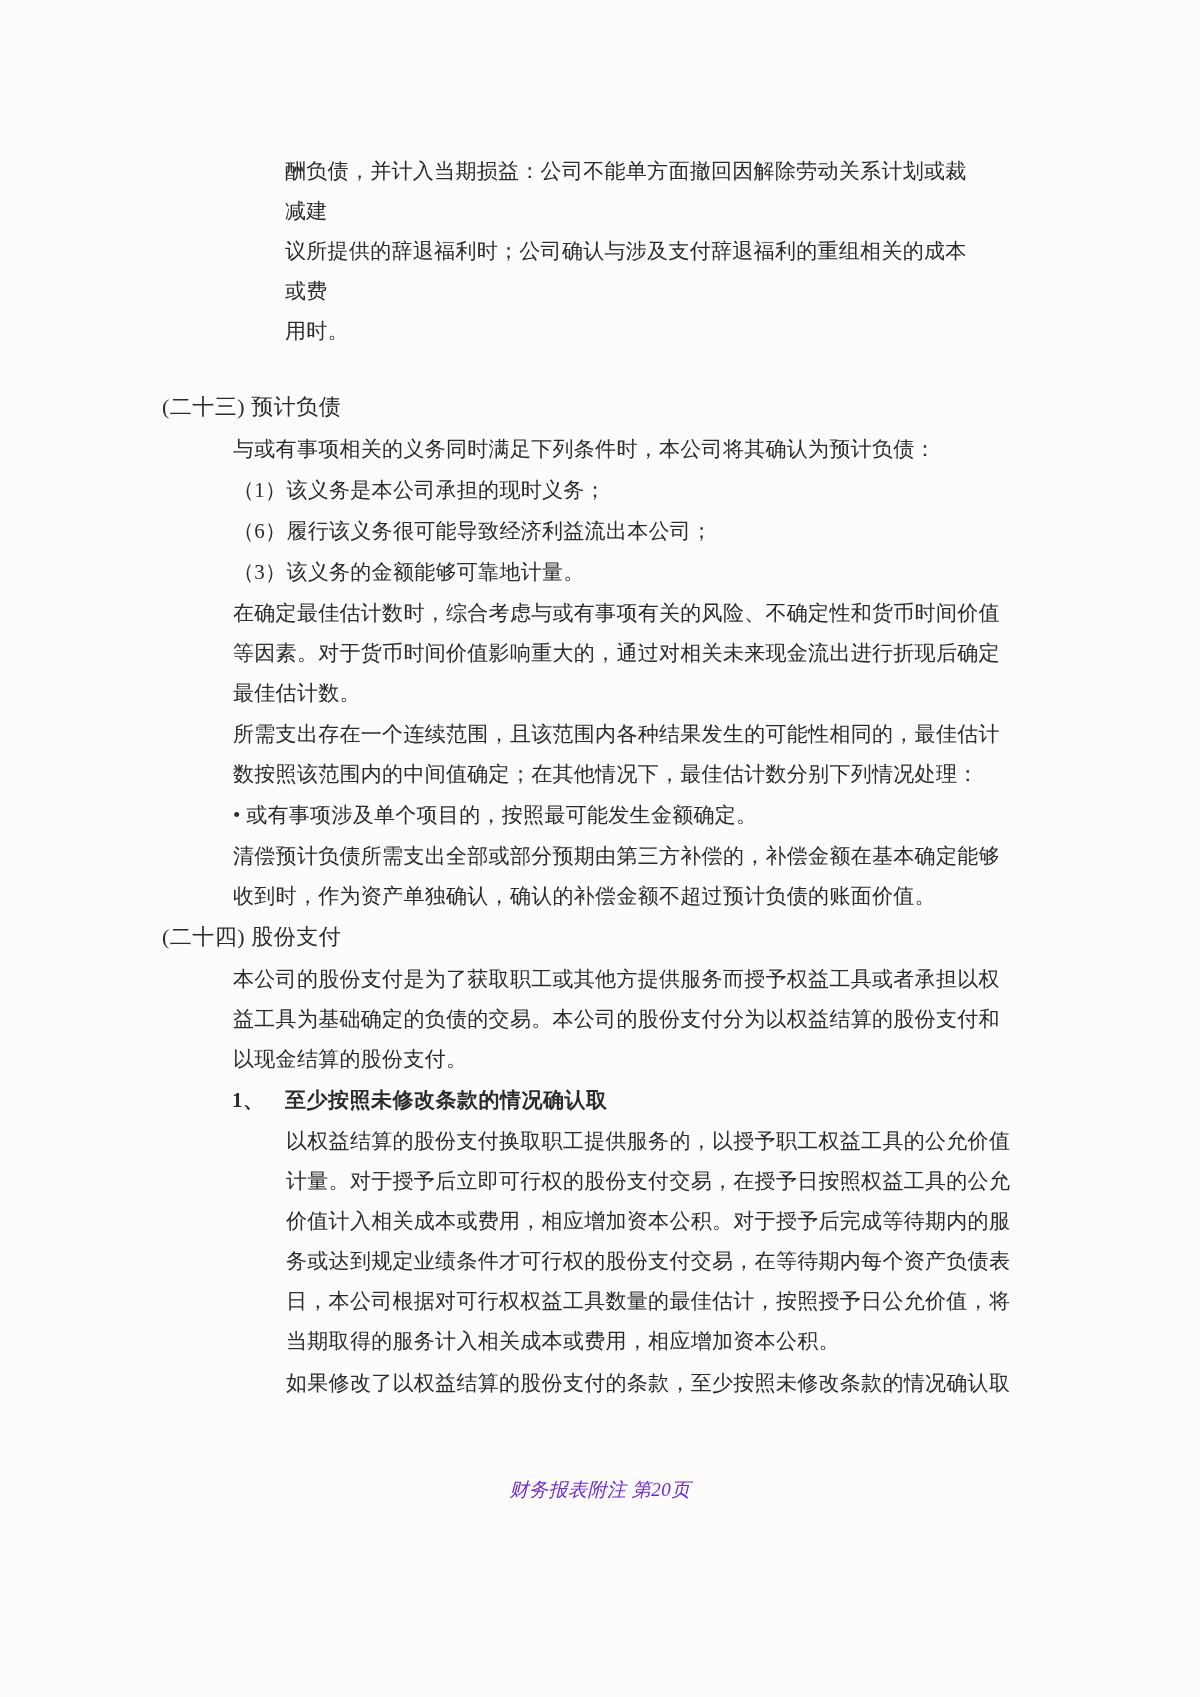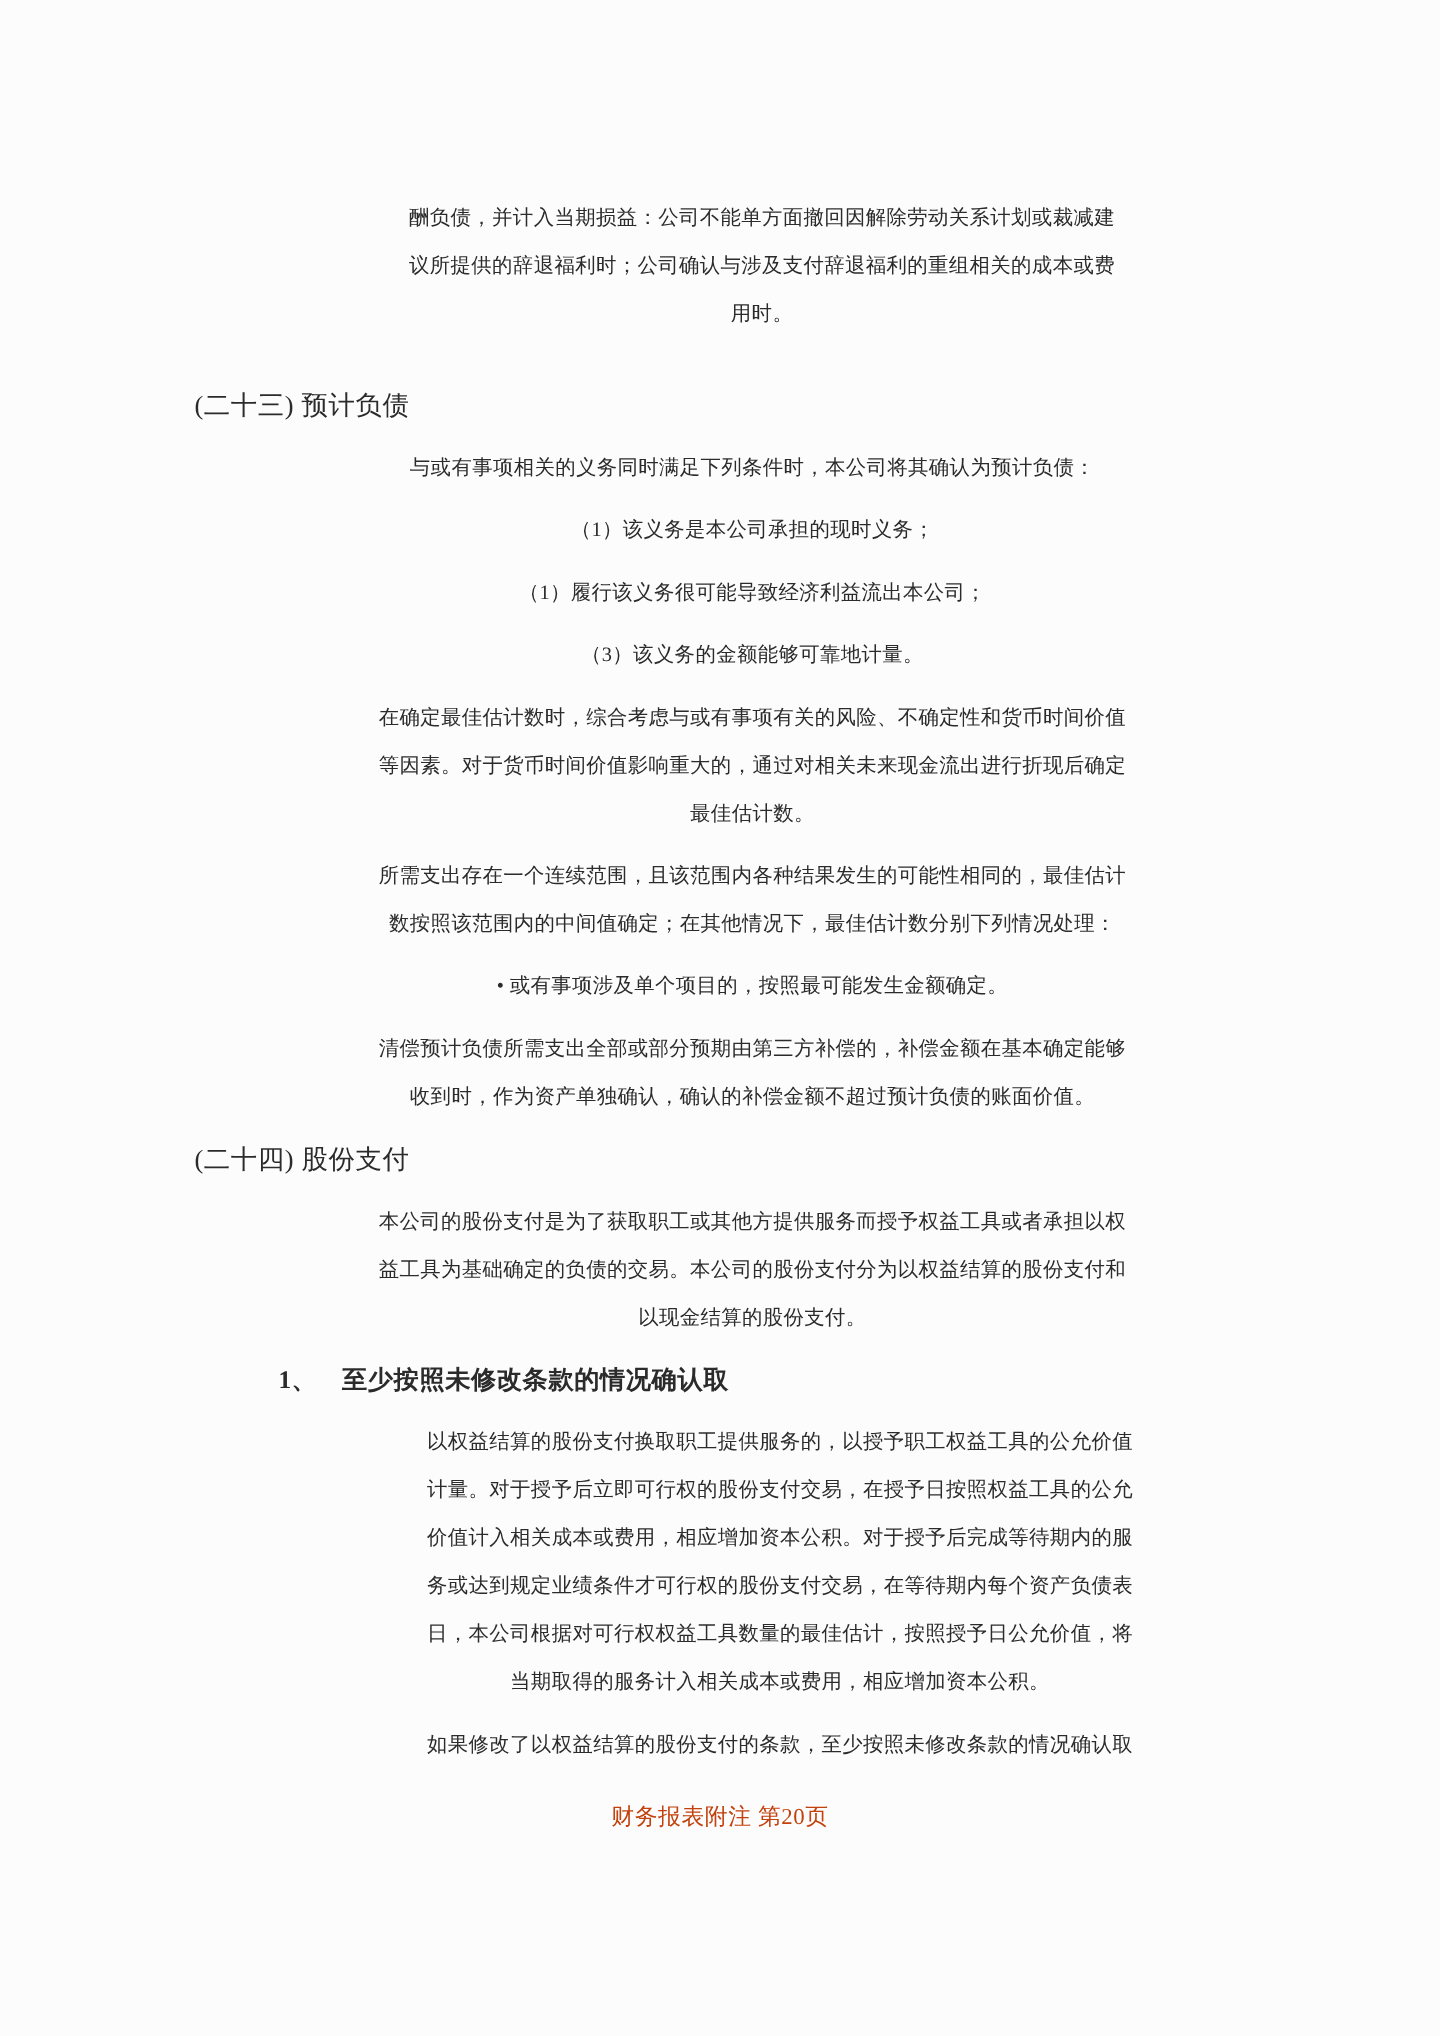--- a/index.html
+++ b/index.html
@@ -12,26 +12,25 @@
     width: 1200px;
     height: 1697px;
     margin: 0 auto;
     background: #fcfcfc;
     box-sizing: border-box;
     padding-top: 150px;
     color: #2b2b2b;
     overflow: hidden;
   }
   .para {
-    margin: 12px;
+    margin: 1px;
     white-space: pre-line;
-    font-size: 17px;
+    font-size: 21px;
     line-height: 40px;
     letter-spacing: 0.3px;
-    text-align: center;
   }
   .cont {
     margin-left: 285px;
     width: 700px;
   }
   .sec-heading {
     margin: 0 0 0 162px;
     font-size: 22px;
     line-height: 40px;
     font-weight: normal;
@@ -51,43 +50,44 @@
     line-height: 40px;
     letter-spacing: 0.5px;
   }
   .subnum { width: 53px; }
   .sub-body {
     margin-left: 53px;
     width: 730px;
   }
   .sub-body .para + .para { margin-top: 2px; }
   .footer {
-    margin-top: 28px;
+    margin-top: 74px;
     text-align: center;
     font-size: 19px;
     line-height: 26px;
-    color: #c2410c;
+    color: #6d28d9;
     letter-spacing: 0.5px;
+    font-style: italic;
   }
 </style>
 </head>
 <body>
 
 <div class="page">
 
   <p class="para cont">酬负债，并计入当期损益：公司不能单方面撤回因解除劳动关系计划或裁减建
 议所提供的辞退福利时；公司确认与涉及支付辞退福利的重组相关的成本或费
 用时。</p>
 
   <h2 class="sec-heading h23">(二十三) 预计负债</h2>
 
   <div class="sec-body">
     <p class="para">与或有事项相关的义务同时满足下列条件时，本公司将其确认为预计负债：</p>
     <p class="para">（1）该义务是本公司承担的现时义务；</p>
-    <p class="para">（1）履行该义务很可能导致经济利益流出本公司；</p>
+    <p class="para">（6）履行该义务很可能导致经济利益流出本公司；</p>
     <p class="para">（3）该义务的金额能够可靠地计量。</p>
     <p class="para">在确定最佳估计数时，综合考虑与或有事项有关的风险、不确定性和货币时间价值
 等因素。对于货币时间价值影响重大的，通过对相关未来现金流出进行折现后确定
 最佳估计数。</p>
     <p class="para">所需支出存在一个连续范围，且该范围内各种结果发生的可能性相同的，最佳估计
 数按照该范围内的中间值确定；在其他情况下，最佳估计数分别下列情况处理：</p>
     <p class="para">•  或有事项涉及单个项目的，按照最可能发生金额确定。</p>
     <p class="para">清偿预计负债所需支出全部或部分预期由第三方补偿的，补偿金额在基本确定能够
 收到时，作为资产单独确认，确认的补偿金额不超过预计负债的账面价值。</p>
   </div>

